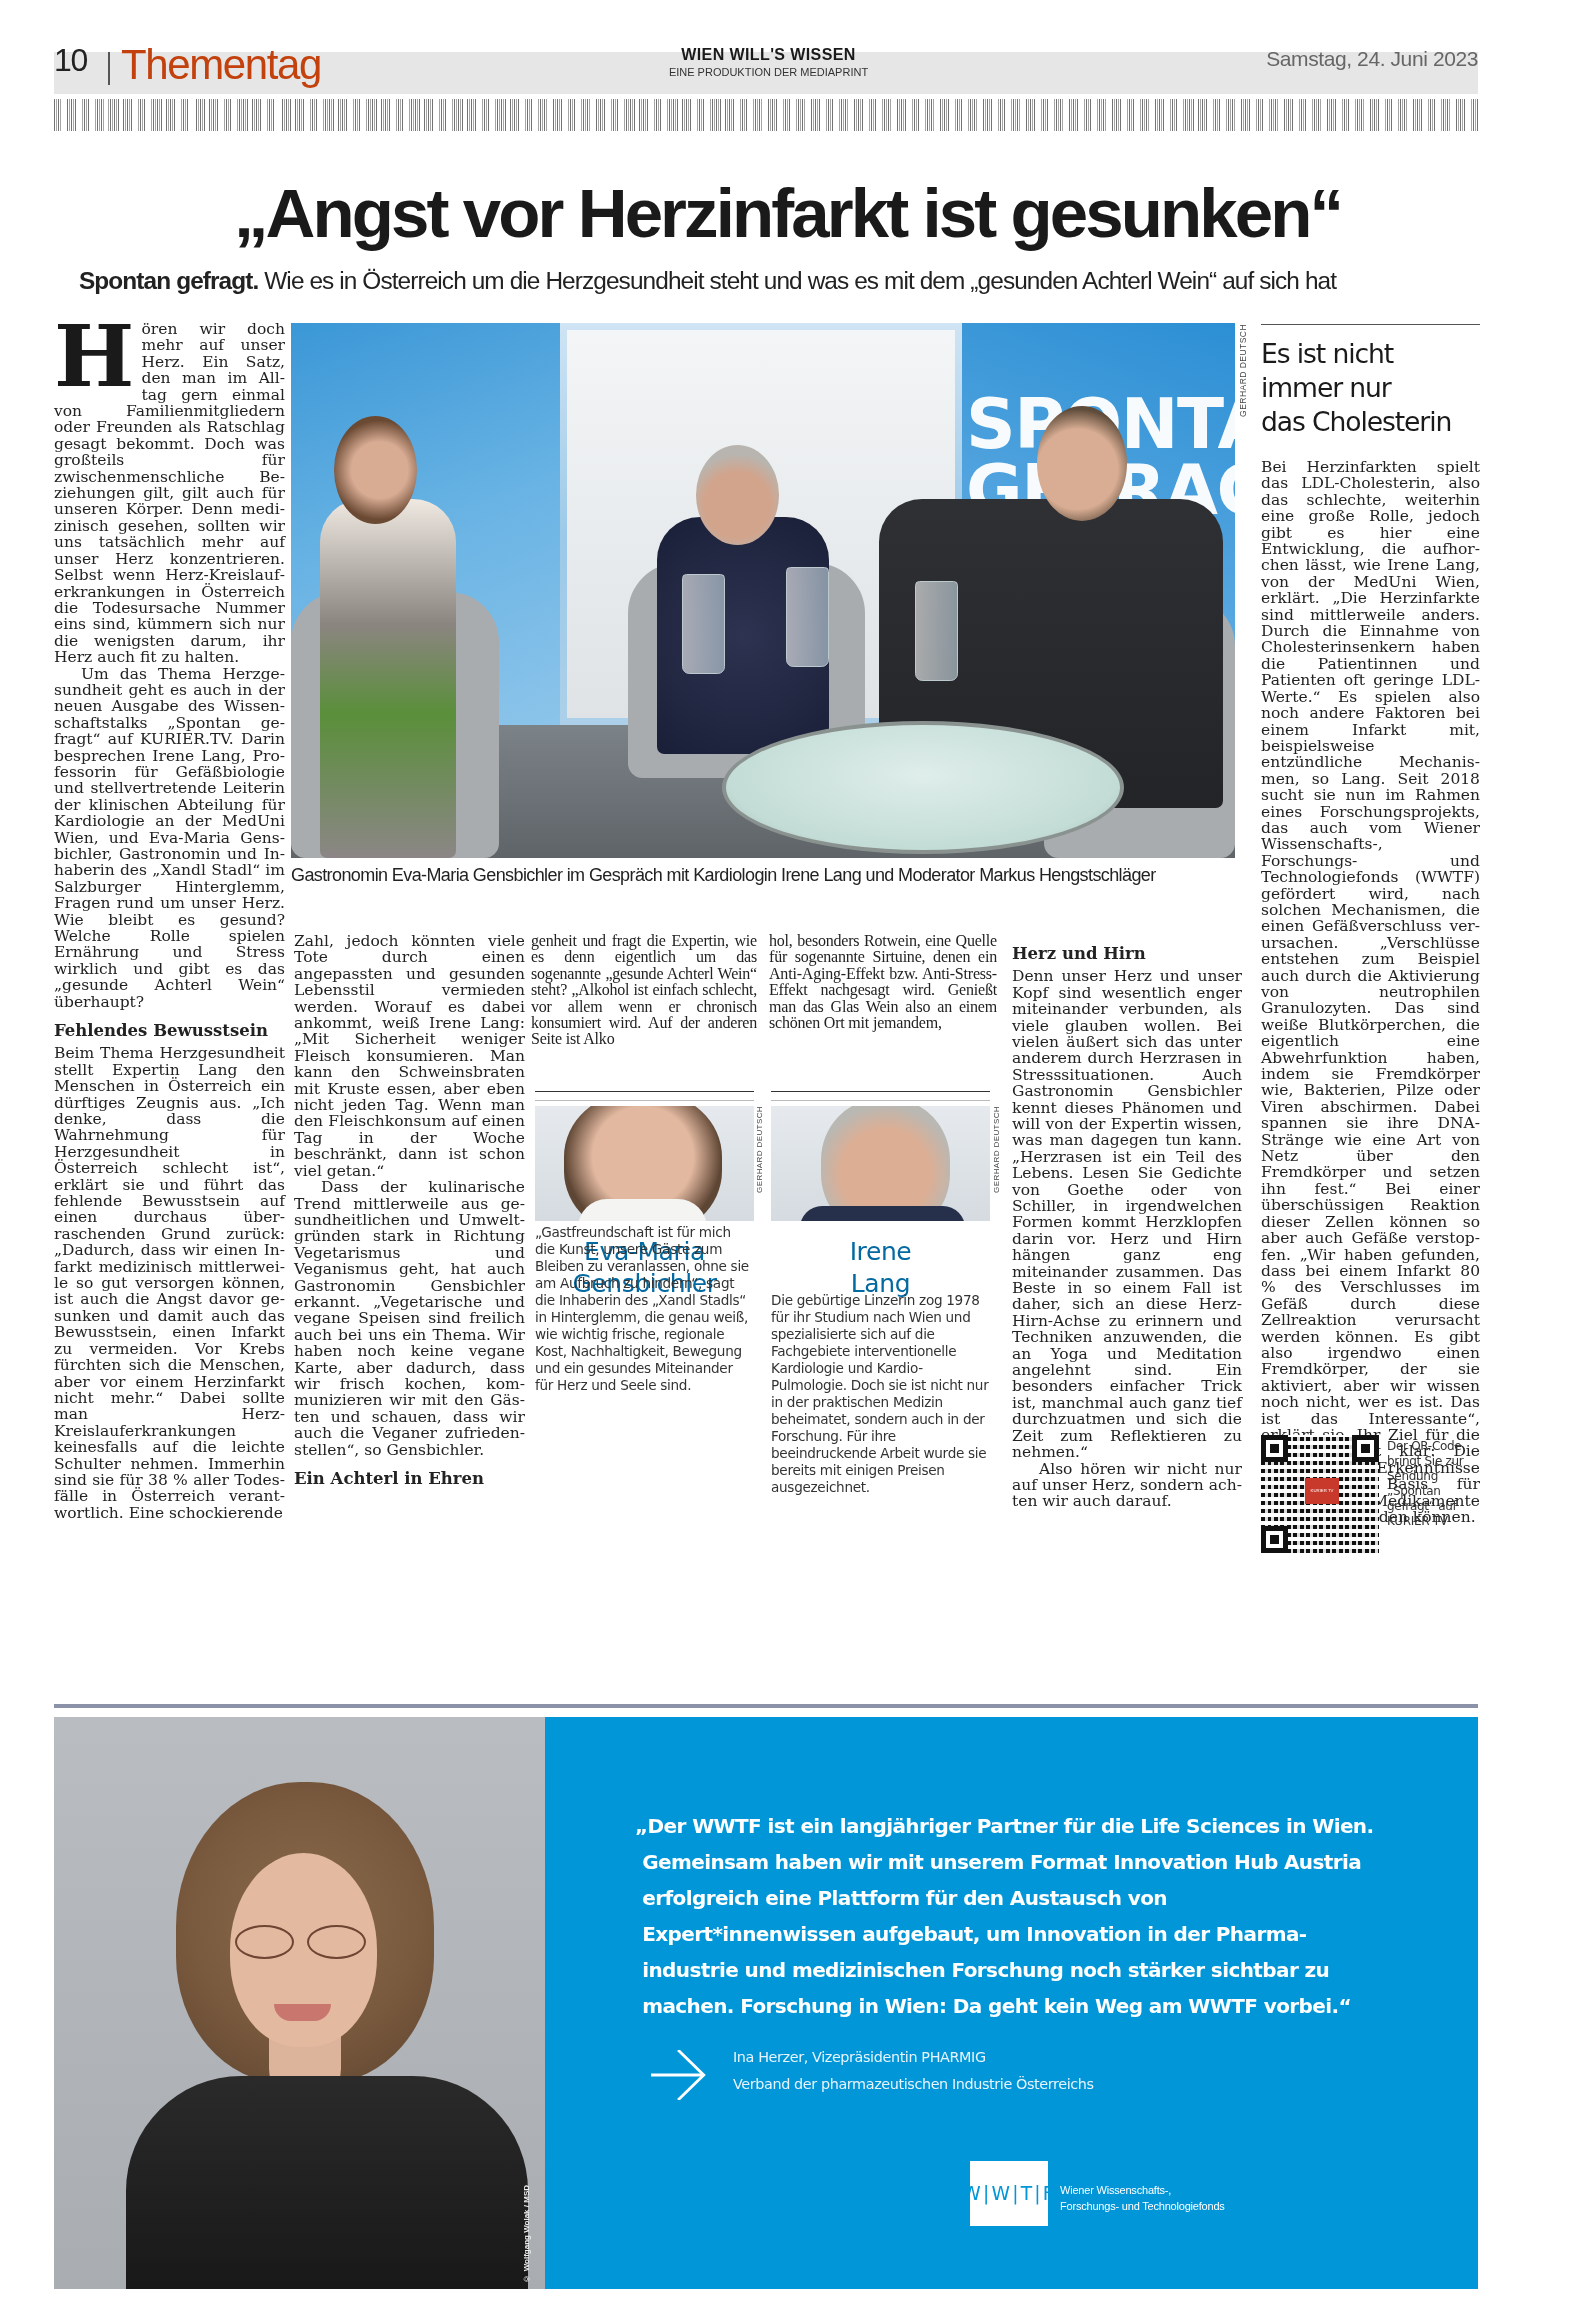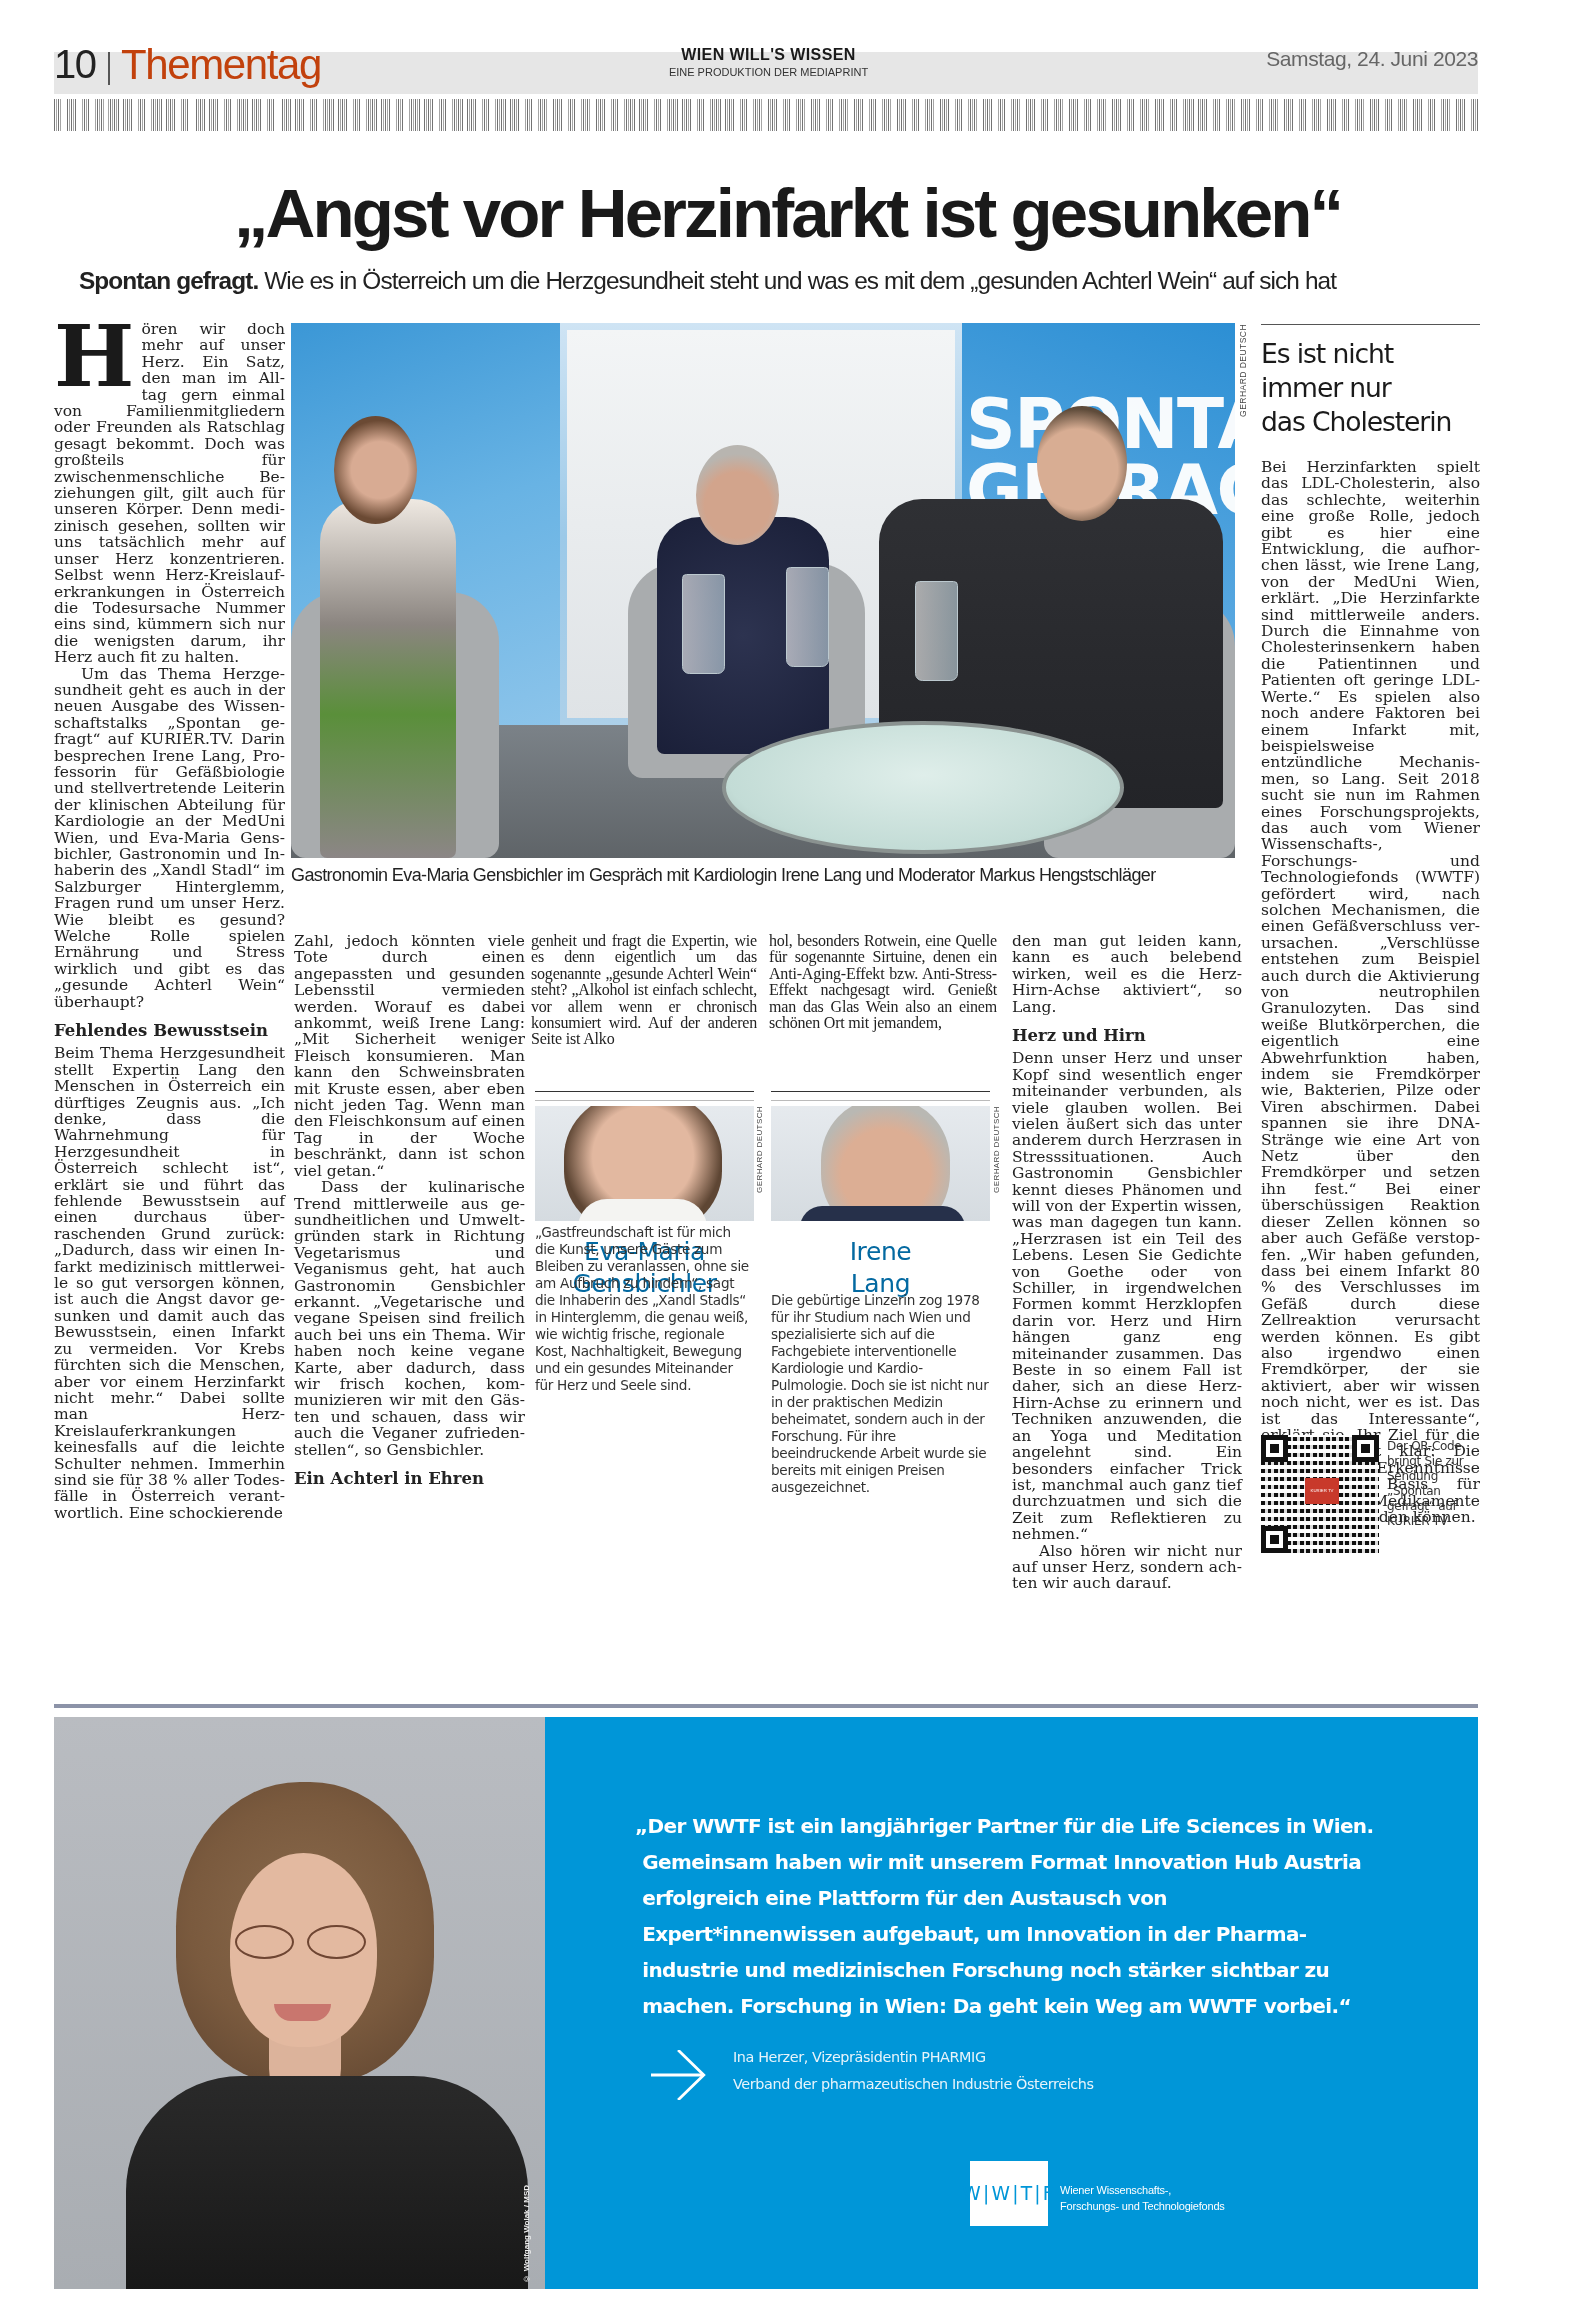--- a/index.html
+++ b/index.html
@@ -1,21 +1,21 @@
 <!DOCTYPE html>
 <html style="font-size:11.5px"><head>
 <meta charset="utf-8">
 <style>
   * { box-sizing: border-box; margin: 0; padding: 0; }
   html, body { width: 1575px; height: 2319px; background: #ffffff; overflow: hidden; }
   body { position: relative; font-family: "DejaVu Serif", serif; color: #1a1a1a; }
 
   
   .top-bar { position: absolute; left: 54px; top: 52px; width: 1424px; height: 42px; background: #e6e6e6; }
-  .page-num { position: absolute; left: 54px; top: 44px; font-family: "Liberation Sans", sans-serif; font-size: 40px; color: #222; letter-spacing: -1.4px; line-height: 1; }
+  .page-num { position: absolute; left: 54px; top: 44px; font-family: "Liberation Sans", sans-serif; font-size: 32px; color: #222; letter-spacing: -1.4px; line-height: 1; }
   .page-sep { position: absolute; left: 108px; top: 52px; width: 2.2px; height: 33px; background: #555; }
   .section-name { position: absolute; left: 121px; top: 44px; font-family: "Liberation Sans", sans-serif; font-size: 42px; color: #c2410c; letter-spacing: -1.4px; line-height: 1; }
   .masthead { position: absolute; left: 632px; top: 47px; width: 273px; text-align: center; }
   .masthead-title { font-family: "Liberation Sans", sans-serif; font-weight: bold; font-size: 16px; color: #1a1a1a; letter-spacing: 0.4px; line-height: 1; }
   .masthead-sub { font-family: "Liberation Sans", sans-serif; font-size: 11px; color: #333; margin-top: 2.9px; }
   .pub-date { position: absolute; right: 97px; top: 47px; font-family: "Liberation Sans", sans-serif; font-size: 21px; color: #666; letter-spacing: -0.4px; }
   .barcode-rule { position: absolute; left: 54px; top: 99px; width: 1424px; height: 32px;
     background: repeating-linear-gradient(90deg, #444 0 0.7px, #fff 0.7px 2.2px, #888 2.2px 2.9px, #fff 2.9px 4.3px); opacity: 0.75; }
 
   
@@ -180,21 +180,20 @@
   <div style="position:absolute;left:29px;top:100px;width:165px;height:21.5px;background:#26304a;border-radius:29px 29px 0 0;"></div>
 </div>
 <div class="photo-credit-v" style="left:992px;top:1106px;font-size:8px;">GERHARD DEUTSCH</div>
 <div class="pname" style="left:771px;top:1236px;width:219px;">
   <div>Irene</div>
   <div>Lang</div>
 </div>
 <div class="pbio" style="left:771px;top:1292px;width:222px;">Die gebürtige Linzerin zog 1978 für ihr Studium nach Wien und spezialisierte sich auf die Fachgebiete interven­tionelle Kardiologie und Kar­dio-Pulmologie. Doch sie ist nicht nur in der praktischen Medizin beheimatet, sondern auch in der Forschung. Für ihre beeindruckende Arbeit wurde sie bereits mit einigen Preisen ausgezeichnet.</div>
 
 <div class="col" id="col5">
-  <p>den man gut leiden kann, kann es auch belebend wirken, weil es die Herz-Hirn-Achse aktiviert“, so Lang.</p>
   <h3>Herz und Hirn</h3>
   <p>Denn unser Herz und unser Kopf sind wesentlich enger miteinander verbunden, als viele glauben wollen. Bei vie­len äußert sich das unter ande­rem durch Herzrasen in Stress­situationen. Auch Gastrono­min Gensbichler kennt dieses Phänomen und will von der Expertin wissen, was man da­gegen tun kann. „Herzrasen ist ein Teil des Lebens. Lesen Sie Gedichte von Goethe oder von Schiller, in irgendwelchen For­men kommt Herzklopfen da­rin vor. Herz und Hirn hängen ganz eng miteinander zusam­men. Das Beste in so einem Fall ist daher, sich an diese Herz-Hirn-Achse zu erinnern und Techniken anzuwenden, die an Yoga und Meditation angelehnt sind. Ein besonders einfacher Trick ist, manchmal auch ganz tief durchzuatmen und sich die Zeit zum Reflek­tieren zu nehmen.“</p>
   <p class="indent">Also hören wir nicht nur auf unser Herz, sondern ach­ten wir auch darauf.</p>
 </div>
 
 <div class="side-rule"></div>
 <div class="side-title">
   <div>Es ist nicht</div>
   <div>immer nur</div>
   <div>das Cholesterin</div>

